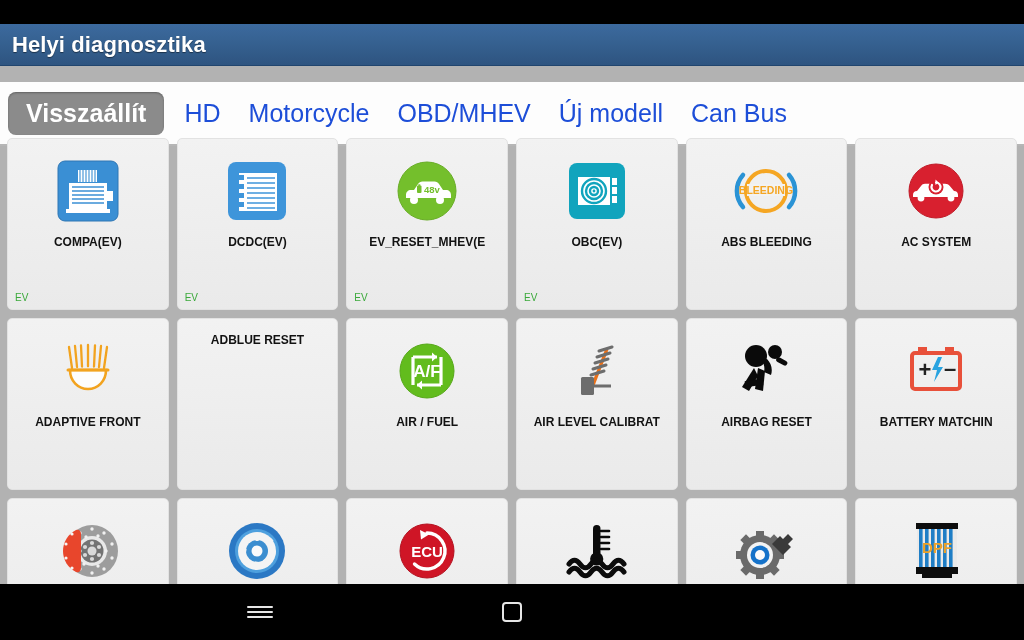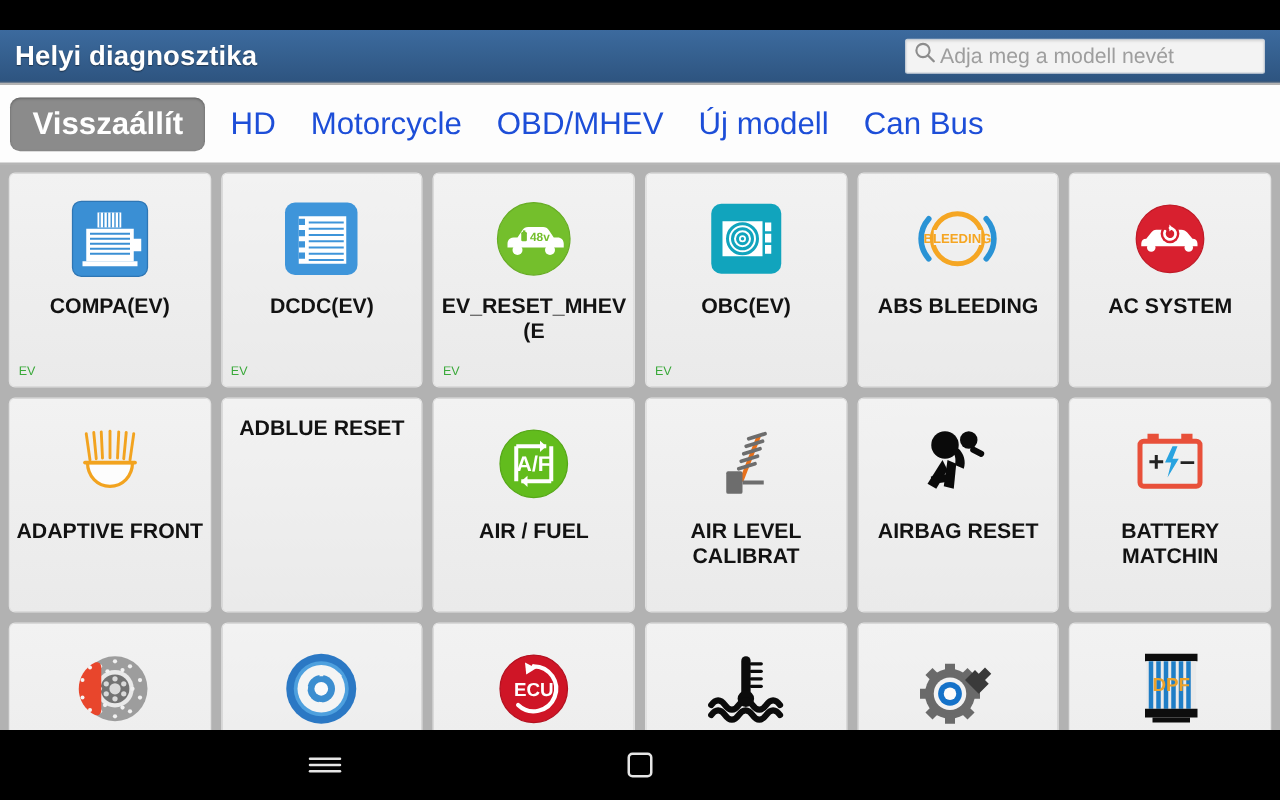--- a/index.html
+++ b/index.html
@@ -37,21 +37,21 @@
   .search-box svg{ flex:0 0 auto; }
   .search-input{
     border:0; outline:0; background:transparent; width:100%;
     font-family:"Liberation Sans", sans-serif; font-size:17px; color:#9a9a9a;
     padding-left:3px;
   }
   .search-input::placeholder{ color:#9e9e9e; }
 
   
   .tab-bar{
-    position:absolute; left:0; top:68px; width:1024px; height:64px;
+    position:absolute; left:0; top:82px; width:1024px; height:64px;
     background:#fdfdfd; border-bottom:2px solid #b6b6b6;
     display:flex; align-items:center; padding:0 8px;
   }
   .tab{
     font-size:25px; color:#1d4ed8; padding:0 14px; white-space:nowrap;
     line-height:1;
   }
   .tab.active{
     background:#8b8b8b; color:#fff; font-weight:bold;
     border-radius:8px; padding:9px 18px; margin-right:6px;
@@ -75,21 +75,21 @@
     display:flex; flex-direction:column; align-items:center;
     padding-top:14px;
     overflow:hidden;
   }
   .tile-icon{
     width:76px; height:76px; display:flex; align-items:center; justify-content:center;
     margin-bottom:6px;
   }
   .tile-icon svg{ display:block; }
   .tile-label{
-    font-size:17px; font-weight:bold; color:#121212; text-align:center;
+    font-size:12px; font-weight:bold; color:#121212; text-align:center;
     line-height:1.18; width:100%; padding:0 4px; word-break:break-word;
   }
   .ev-badge{
     position:absolute; left:7px; bottom:6px;
     font-size:10px; color:#3aa93a; font-weight:normal; line-height:1;
   }
 
   
   .nav-bar{
     position:absolute; left:0; bottom:0; width:1024px; height:56px;
@@ -116,29 +116,20 @@
 </style>
 </head>
 <body>
 
 <div class="screen">
 
   <div class="status-strip"></div>
 
   <div class="app-header">
     <div class="app-title">Helyi diagnosztika</div>
-    <div class="search-box">
-      <span>
-        <svg width="18" height="18" viewBox="0 0 18 18">
-          <circle cx="7.4" cy="7.4" r="5.3" fill="none" stroke="#8d8d8d" stroke-width="1.7"></circle>
-          <line x1="11.4" y1="11.4" x2="16" y2="16" stroke="#8d8d8d" stroke-width="1.9" stroke-linecap="round"></line>
-        </svg>
-      </span>
-      <input class="search-input" type="text" placeholder="Adja meg a modell nevét" style="">
-    </div>
   </div>
 
   <div class="tab-bar">
     <div class="tab active">Visszaállít</div>
     <div class="tab">HD</div>
     <div class="tab">Motorcycle</div>
     <div class="tab">OBD/MHEV</div>
     <div class="tab">Új modell</div>
     <div class="tab">Can Bus</div>
     <div class="tab-spacer"></div>

